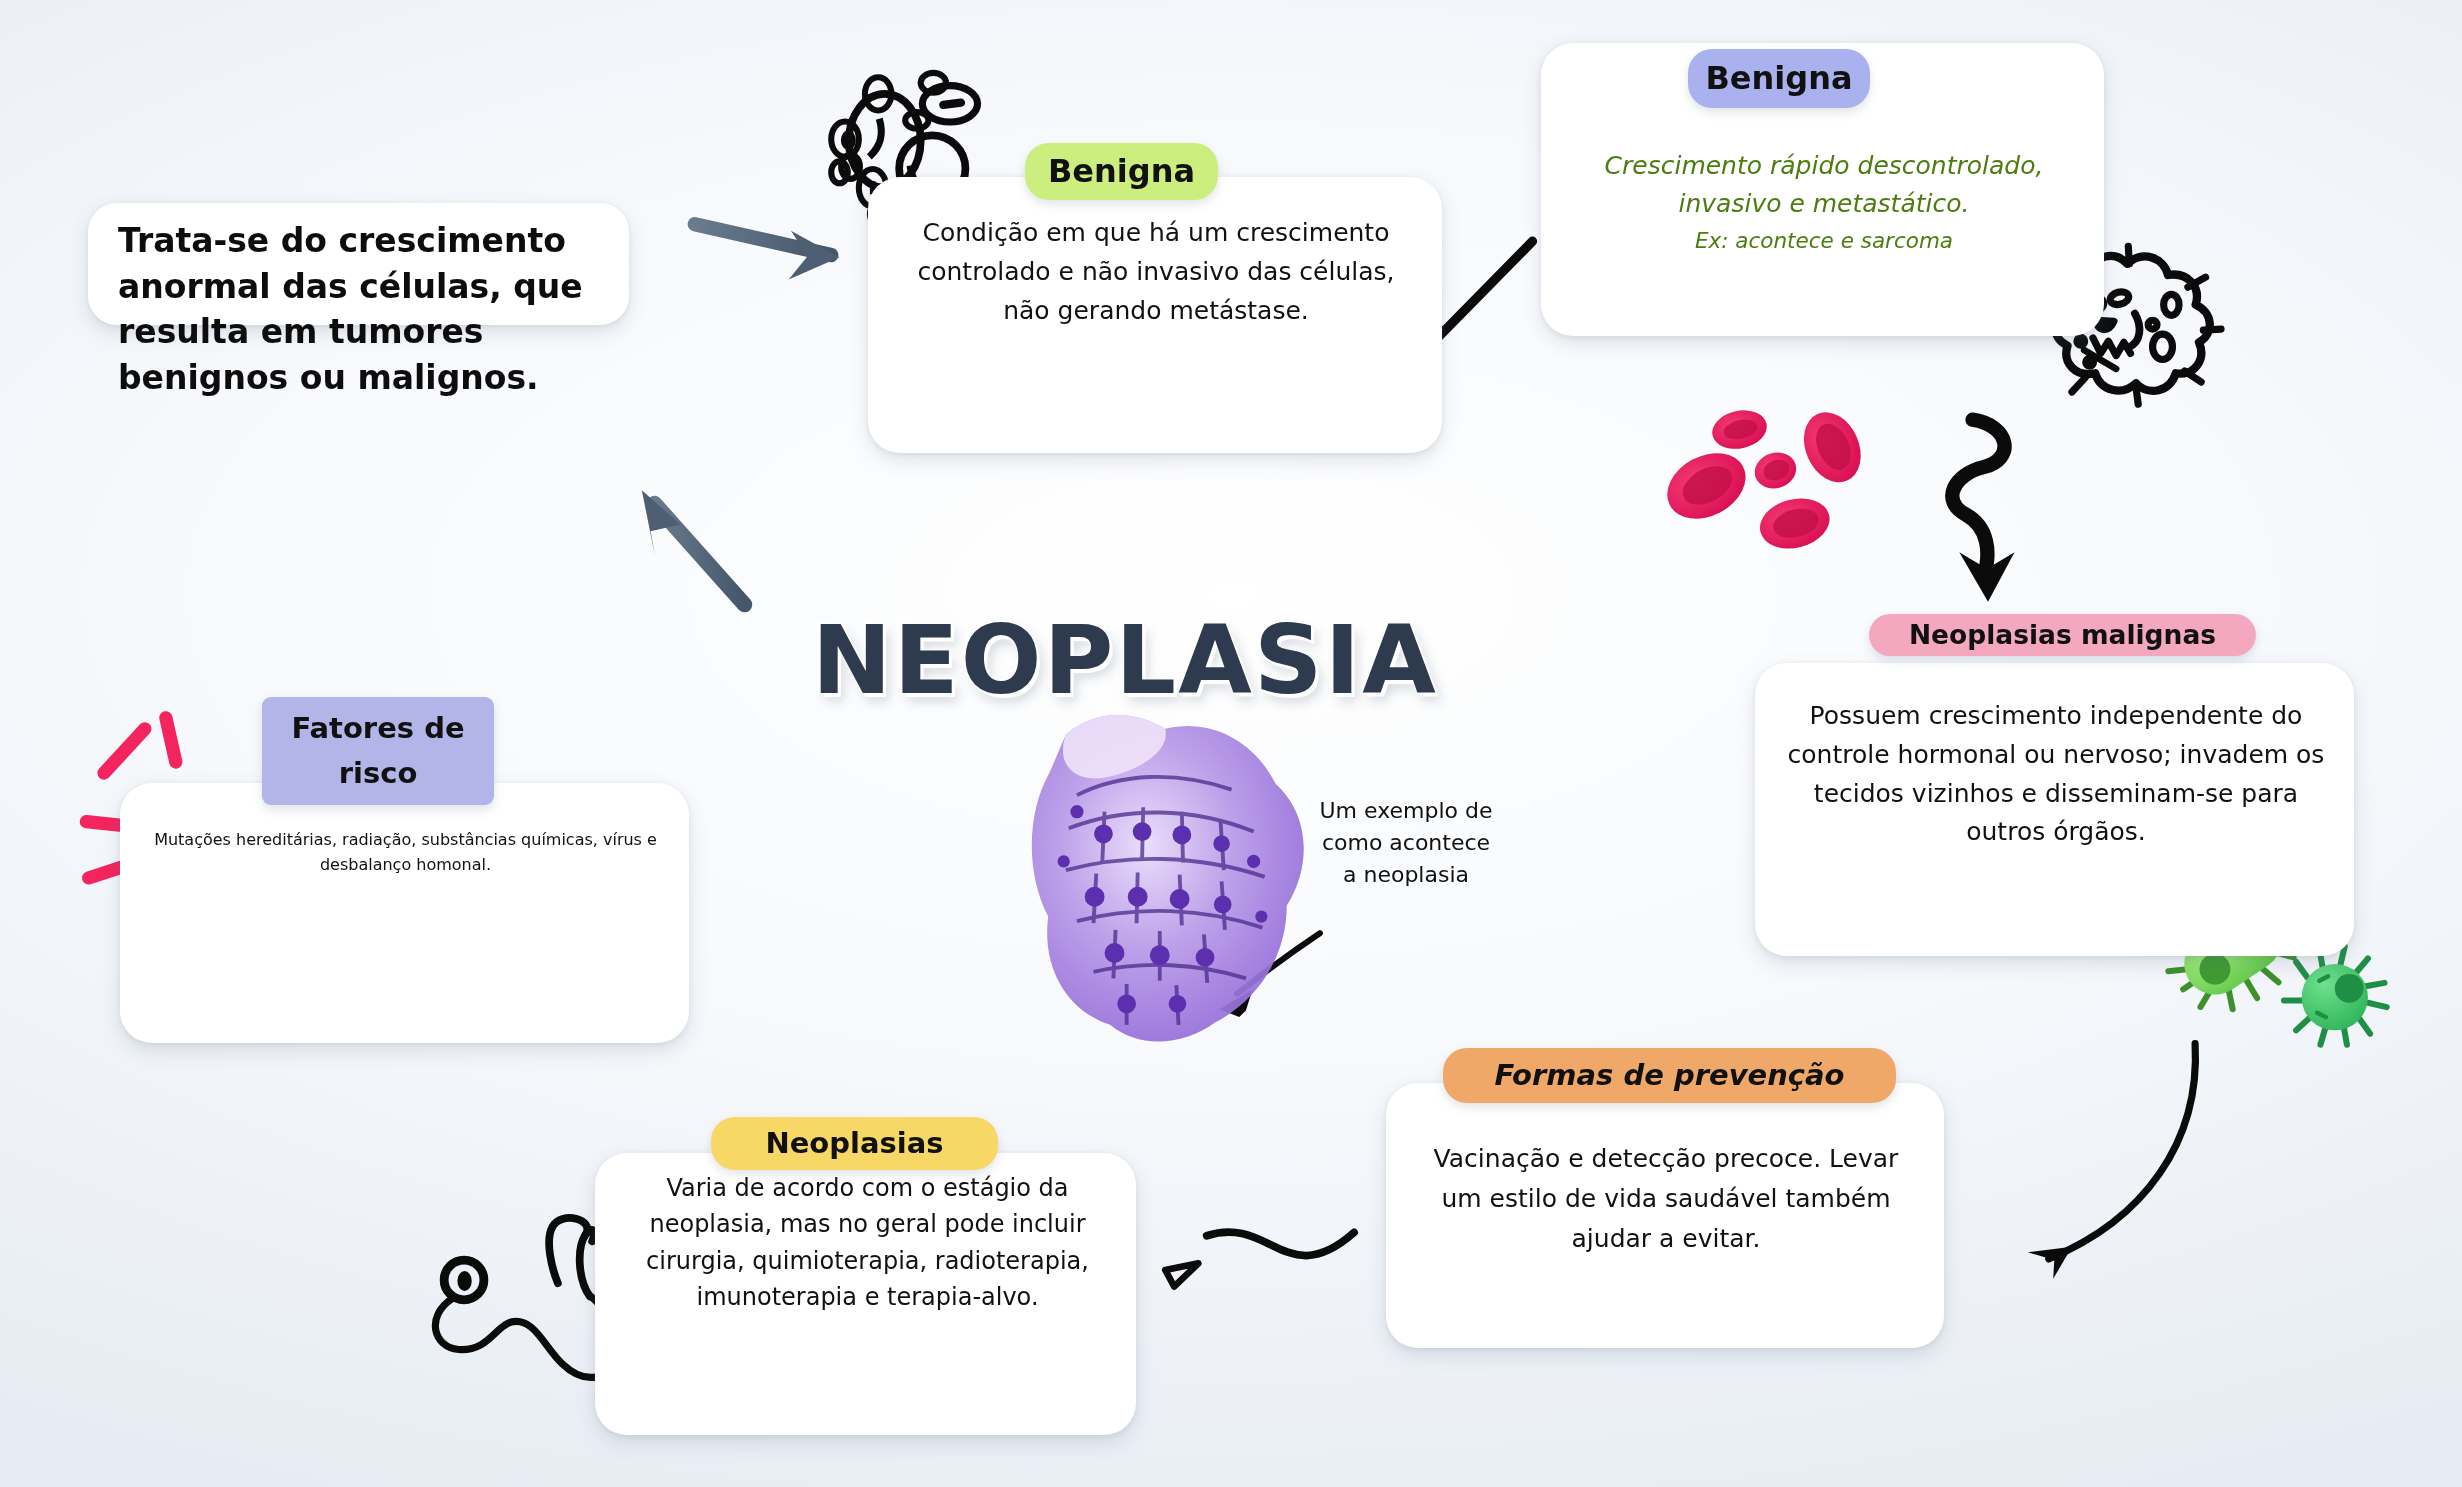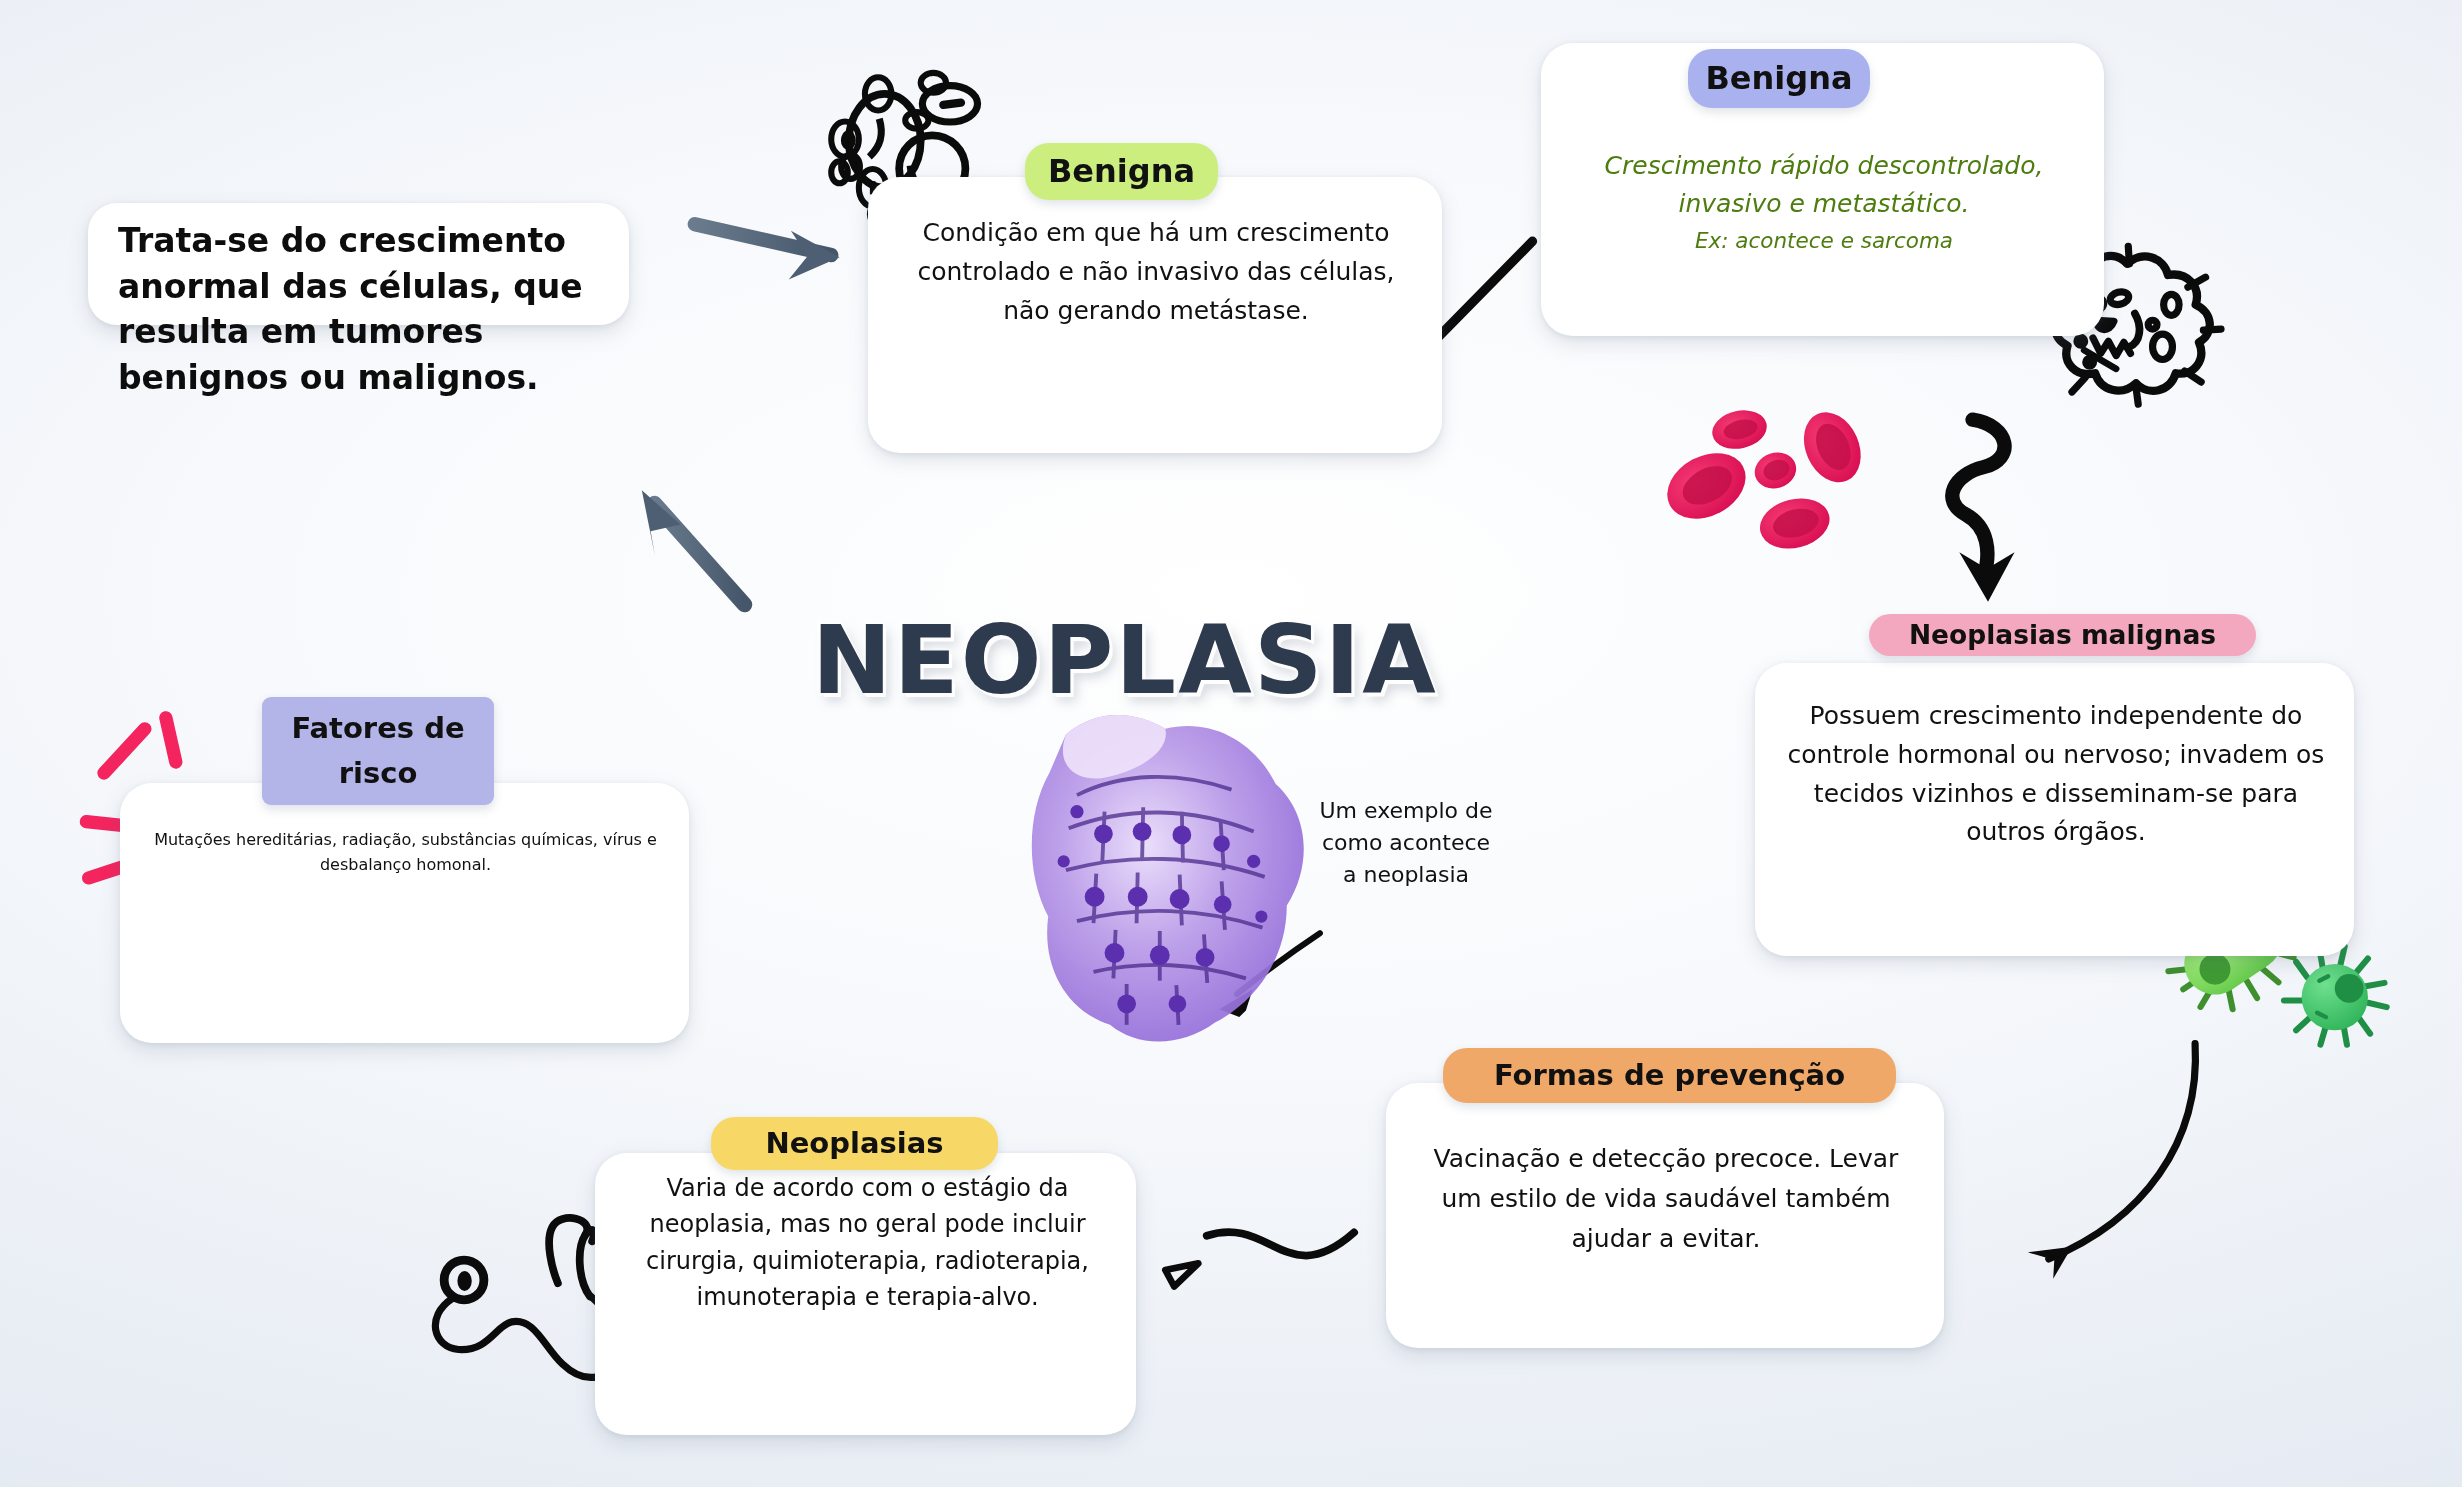--- a/index.html
+++ b/index.html
@@ -372,21 +372,21 @@
 
   <div class="card" style="left:595px;top:1153px;width:541px;height:282px;"></div>
   <div class="pill" style="left:711px;top:1117px;width:287px;height:53px;background:#f7d765;font-size:29px;">
     <span>Neoplasias</span>
   </div>
   <div style="position:absolute;left:611px;top:1170px;width:513px;font-size:24px;line-height:1.52;text-align:center;color:#111;z-index:4;">
     <span>Varia de acordo com o estágio da neoplasia, mas no geral pode incluir cirurgia, quimioterapia, radioterapia, imunoterapia e terapia-alvo.</span>
   </div>
 
   <div class="card" style="left:1386px;top:1083px;width:558px;height:265px;"></div>
-  <div class="pill" style="left:1443px;top:1048px;width:453px;height:55px;background:#f0a869;font-size:29px;">
+  <div class="pill" style="left:1443px;top:1048px;width:453px;height:55px;background:#f0a869;font-size:29px;font-style:italic;">
     <span>Formas de prevenção</span>
   </div>
   <div style="position:absolute;left:1414px;top:1139px;width:504px;font-size:25px;line-height:1.6;text-align:center;color:#111;z-index:4;">
     <span>Vacinação e detecção precoce. Levar um estilo de vida saudável também ajudar a evitar.</span>
   </div>
 
   <div id="title-neoplasia">NEOPLASIA</div>
   <div id="cell-note">Um exemplo de como acontece a neoplasia</div>
 
 </div>

